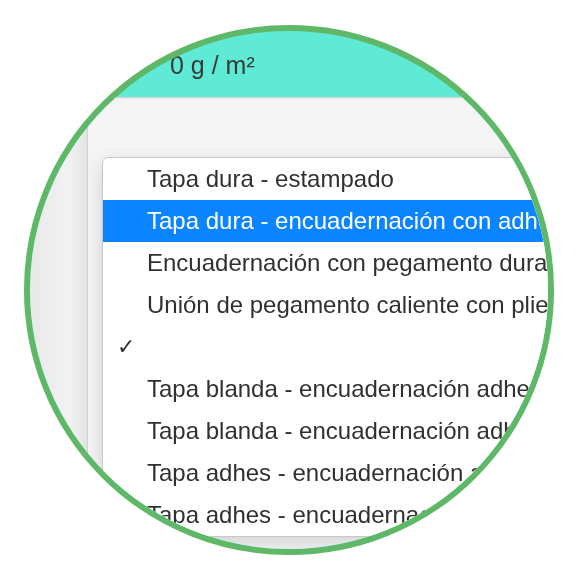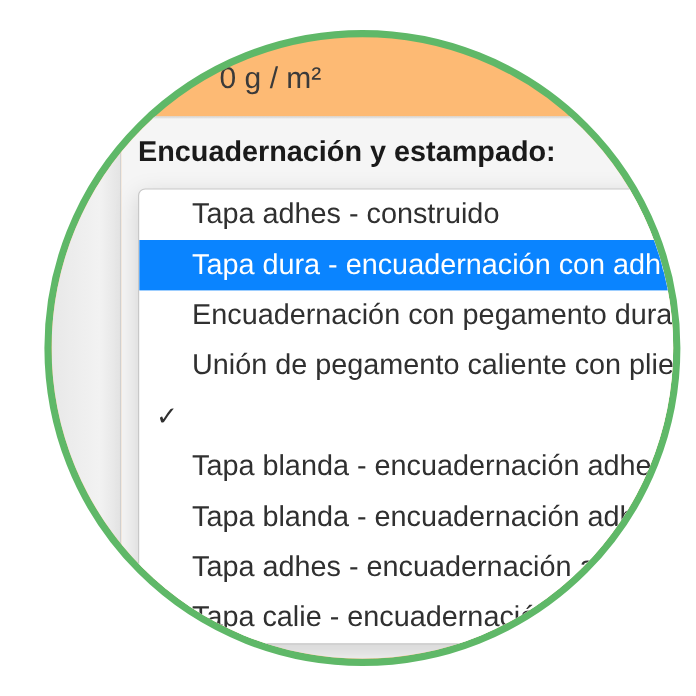--- a/index.html
+++ b/index.html
@@ -13,25 +13,25 @@
       background: #ffffff;
       font-family: -apple-system, BlinkMacSystemFont, "Segoe UI", Helvetica, Arial, sans-serif;
       overflow: hidden;
       position: relative;
     }
     .circle-clip {
       width: 530px;
       height: 530px;
       position: absolute;
       top: 25px;
-      left: 37px;
+      left: 24px;
       border-radius: 50%;
       border: 6px solid #5fb868;
       overflow: hidden;
-      background: #fdba74;
+      background: #5eead4;
     }
     .inner {
       position: absolute;
       top: -10px;
       left: 0;
       right: 0;
       bottom: 0;
     }
     .top-text {
       position: absolute;
@@ -113,25 +113,24 @@
 </head>
 <body>
 
 <div class="circle-clip">
   <div class="inner">
     <div class="left-bar"></div>
     <div class="content-bg"></div>
 
     <div class="top-text">0 g / m²</div>
     <div class="divider"></div>
-    <div class="section-label">Encuadernación y estampado:</div>
 
     <div class="dropdown-panel">
       <div class="option">
-        <span>Tapa adhes - construido</span>
+        <span>Tapa dura - estampado</span>
       </div>
       <div class="option highlighted">
         <span>Tapa dura - encuadernación con adhe</span>
       </div>
       <div class="option">
         <span>Encuadernación con pegamento dura</span>
       </div>
       <div class="option">
         <span>Unión de pegamento caliente con plie</span>
       </div>
@@ -141,17 +140,17 @@
       <div class="option">
         <span>Tapa blanda - encuadernación adhes</span>
       </div>
       <div class="option">
         <span>Tapa blanda - encuadernación adhes</span>
       </div>
       <div class="option">
         <span>Tapa adhes - encuadernación ad</span>
       </div>
       <div class="option">
-        <span>Tapa calie - encuadernación</span>
+        <span>Tapa adhes - encuadernación</span>
       </div>
     </div>
   </div>
 </div>
 
 </body></html>

